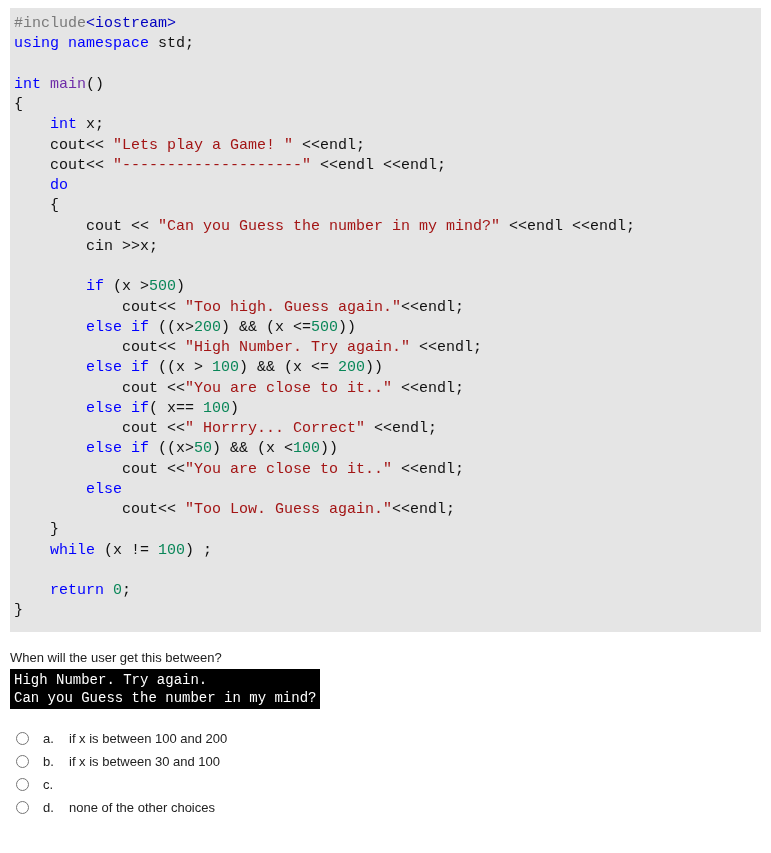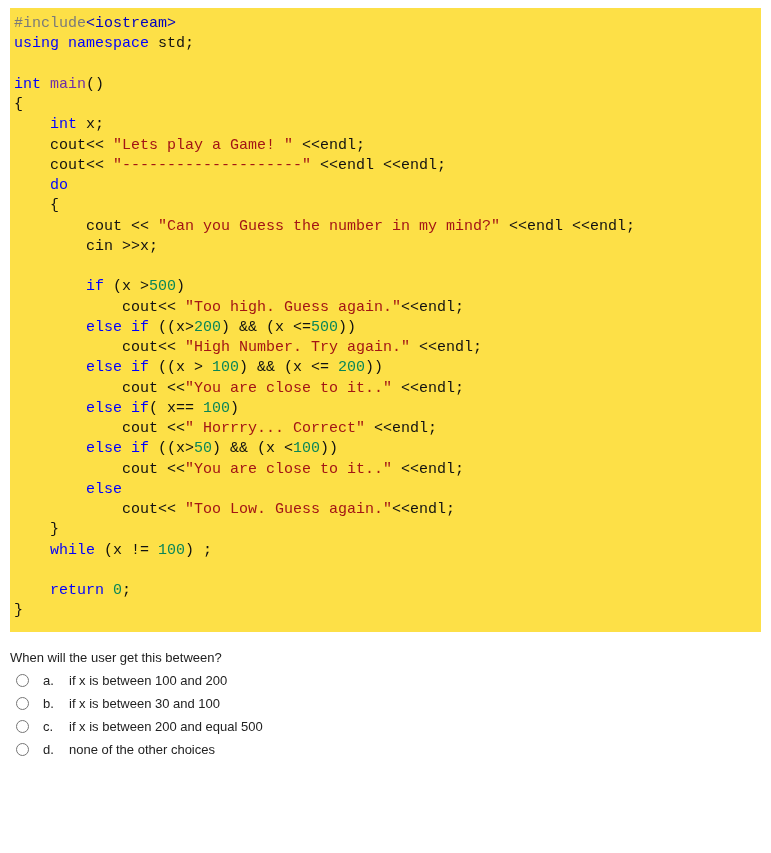--- a/index.html
+++ b/index.html
@@ -12,21 +12,21 @@
     width: 771px;
   }
   .wrapper {
     padding: 8px 10px 20px 10px;
   }
   .instruction {
     font-size: 13px;
     margin-bottom: 6px;
   }
   .code-block {
-    background: #fde047;
+    background: #e5e5e5;
     padding: 6px 4px 10px 4px;
     font-family: Consolas, "Courier New", monospace;
     font-size: 15px;
     line-height: 1.35;
     white-space: pre;
     margin-bottom: 18px;
   }
   .s-preproc { color: #7a7a7a; }
   .s-inc     { color: #0000c0; }
   .s-kw      { color: #0000ff; }
@@ -97,36 +97,37 @@
 <span class="s-kw">        else</span>
 <span class="s-ident">            cout&lt;&lt; </span><span class="s-str">"Too Low. Guess again."</span><span class="s-ident">&lt;&lt;endl;</span>
 <span class="s-op">    }</span>
 <span class="s-kw">    while</span><span class="s-ident"> (x != </span><span class="s-num">100</span><span class="s-ident">) ;</span>
 <span></span>
 <span class="s-kw">    return</span><span> </span><span class="s-num">0</span><span class="s-ident">;</span>
 <span class="s-op">}</span></div>
 
   <div class="question">When will the user get this between?</div>
 
+  <div class="console"><span>High Number. Try again.</span>
+<span>Can you Guess the number in my mind?</span></div>
 
   <div class="options">
     <label class="option-row">
       <input type="radio" name="ans" style="">
       <span class="opt-letter">a.</span>
       <span>if x is between 100 and 200</span>
     </label>
     <label class="option-row">
       <input type="radio" name="ans" style="">
       <span class="opt-letter">b.</span>
       <span>if x is between 30 and 100</span>
     </label>
     <label class="option-row">
       <input type="radio" name="ans" style="">
       <span class="opt-letter">c.</span>
-      <span>if x is between 200 and equal 500</span>
     </label>
     <label class="option-row">
       <input type="radio" name="ans" style="">
       <span class="opt-letter">d.</span>
       <span>none of the other choices</span>
     </label>
   </div>
 
 </div>
 

